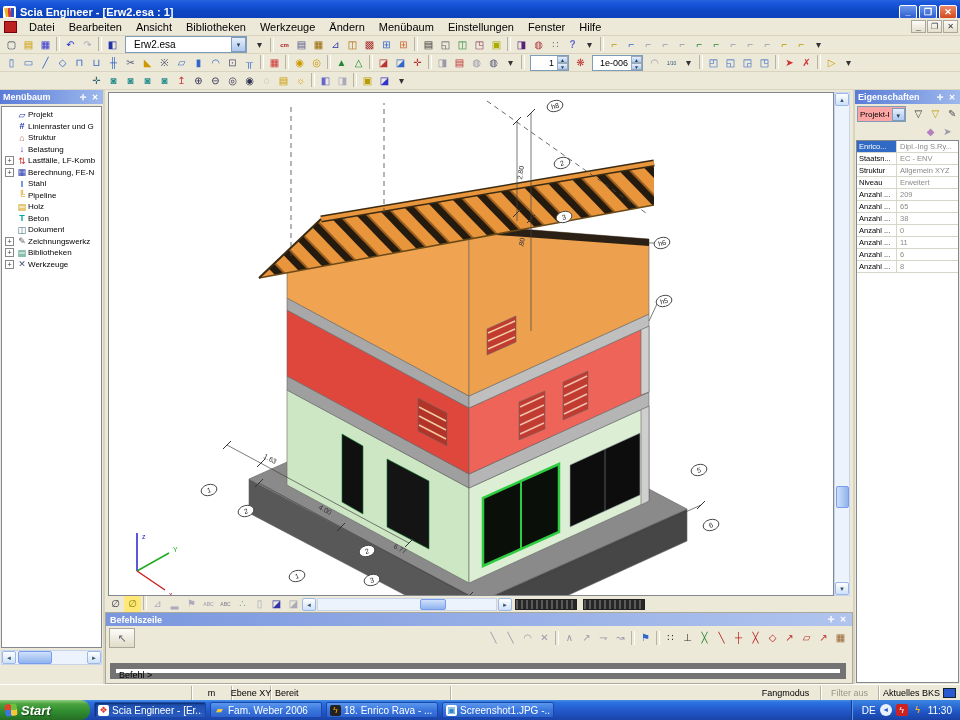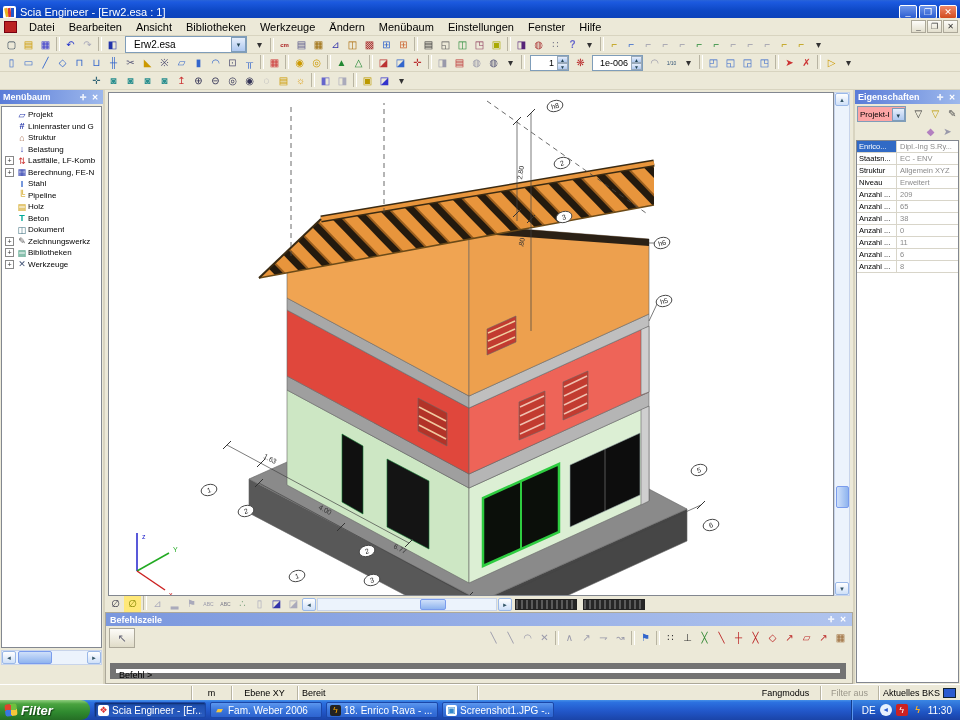--- a/index.html
+++ b/index.html
@@ -2,21 +2,21 @@
 <html><head>
 <meta charset="utf-8">
 <style>
   html,body{margin:0;padding:0;background:#555;}
   *{box-sizing:border-box;}
   .screen{position:relative;width:960px;height:720px;background:#ece9d8;overflow:hidden;
           font-family:"Liberation Sans",sans-serif;color:#000;cursor:default;}
   
   .titlebar{position:absolute;left:0;top:0;width:960px;height:18px;
     background:linear-gradient(180deg,#2964d8 0%,#1c5ae0 8%,#0d47c4 45%,#0a3db2 100%);
-    display:flex;align-items:center;padding:12px 3px;color:#fff;font-size:11px;font-weight:normal;}
+    display:flex;align-items:center;padding:12px 3px;color:#fff;font-size:11px;font-weight:bold;}
   .appicon{width:13px;height:13px;margin-right:4px;position:relative;background:#fff;border-radius:2px;}
   .appicon i{position:absolute;width:3px;height:9px;top:2px;}
   .appicon .f1{left:2px;background:#e8b51f;transform:rotate(-12deg);}
   .appicon .f2{left:5px;background:#d33;transform:rotate(-6deg);}
   .appicon .f3{left:8px;background:#2357c9;}
   .winbtns{margin-left:auto;display:flex;gap:2px;}
   .wb{width:18px;height:14px;font-size:9px;line-height:12px;text-align:center;color:#fff;
       border:1px solid #fff;border-radius:2px;background:linear-gradient(180deg,#6f97ea,#2b5cd0);}
   .wb.close{background:linear-gradient(180deg,#ef8868,#d24b1e);}
   
@@ -718,35 +718,35 @@
         </span>
     </div>
     <div class="cmdinput">
       <span>Befehl &gt;</span>
     </div>
   </div>
 
   <div class="statusbar">
     <span class="sbc" style="width:192px"></span>
     <span class="sbc" style="width:40px;justify-content:center">m</span>
-    <span class="sbc" style="width:66px;justify-content:center">Ebene XY</span>
+    <span class="sbc" style="width:39px;justify-content:center">Ebene XY</span>
     <span class="sbc" style="width:180px">Bereit</span>
     <span class="sbc sbgrow"></span>
     <span class="sbc" style="width:70px;justify-content:center">Fangmodus</span>
     <span class="sbc dim" style="width:58px;justify-content:center">Filter aus</span>
     <span class="sbc" style="border-right:none;box-shadow:none">
       <span>Aktuelles BKS</span>
         <span class="bksicon"></span>
     </span>
   </div>
 
   <div class="taskbar">
     <div class="startbtn">
       <span class="flag"></span>
-      <span>Filter</span>
+      <span>Start</span>
     </div>
     <div class="task active">
       <span class="ticon16" style="background:#fff;color:#d33">❖</span>
       <span class="tlabel">Scia Engineer - [Er...</span>
     </div>
     <div class="task">
       <span class="ticon16" style="background:transparent;color:#f5c63a">▰</span>
       <span class="tlabel">Fam. Weber 2006</span>
     </div>
     <div class="task">

